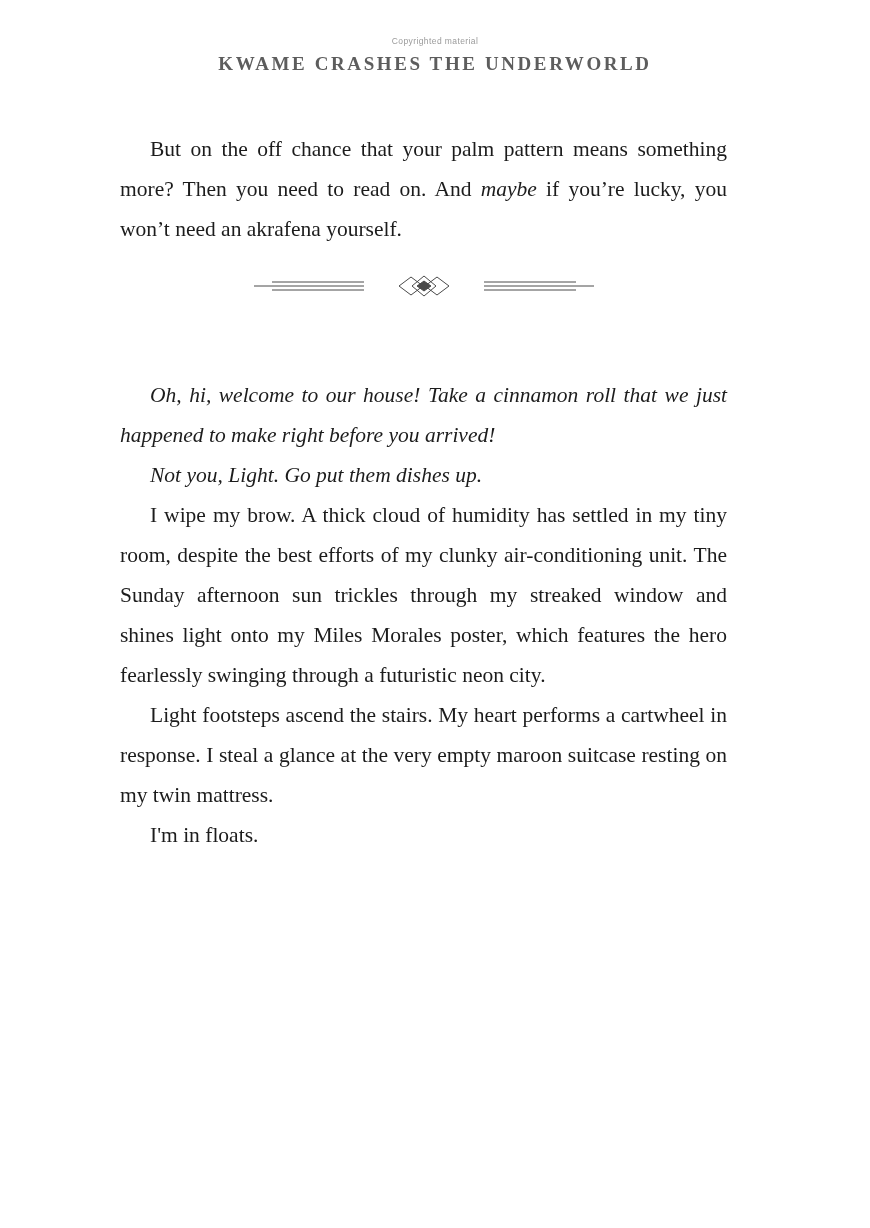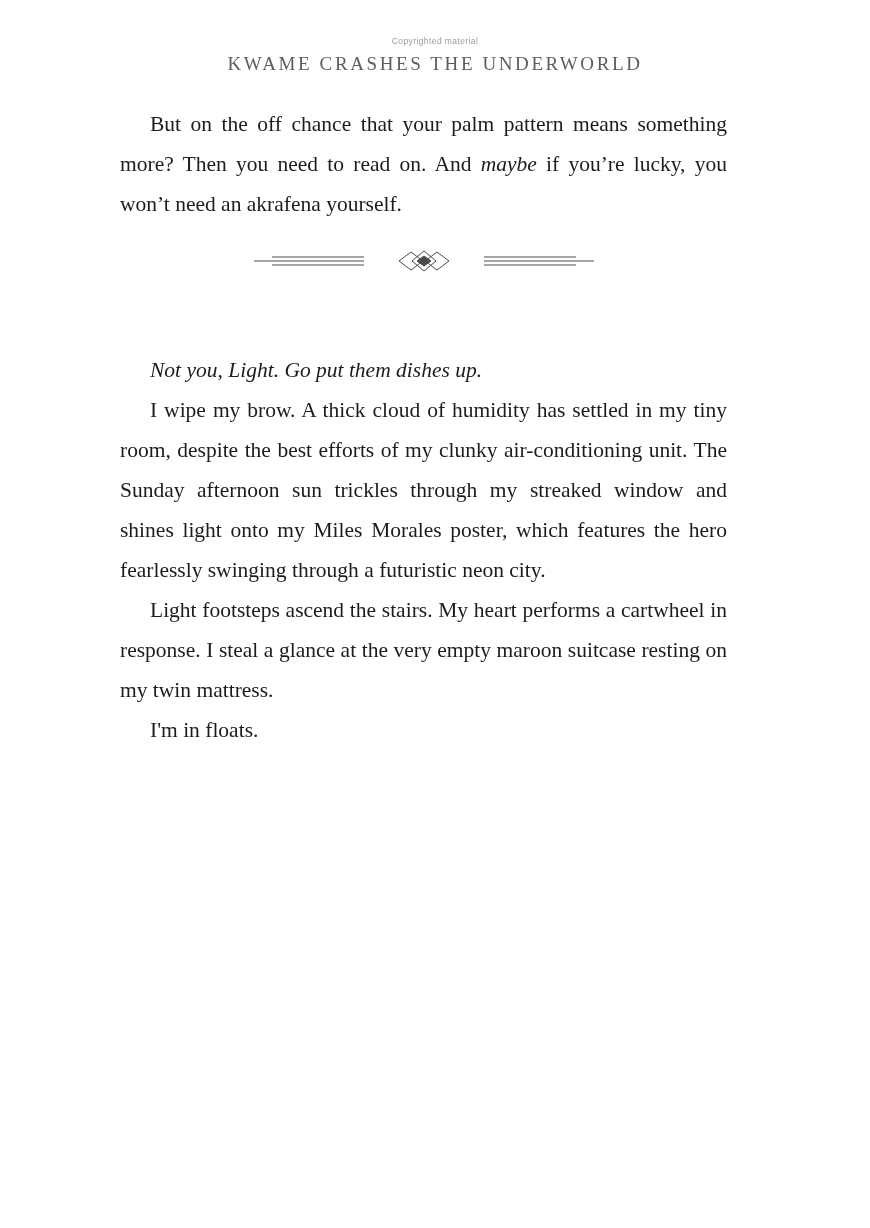--- a/index.html
+++ b/index.html
@@ -39,26 +39,26 @@
   .running-head {
     position: absolute;
     top: 13px;
     left: 0;
     width: 870px;
     text-align: center;
     font-family: "Liberation Serif", serif;
     font-size: 19px;
     letter-spacing: 2.6px;
     color: #5d5d5d;
-    font-weight: 400;
+    font-weight: 700;
   }
   .body-col {
     position: absolute;
     left: 120px;
-    top: 64px;
+    top: 89px;
     width: 607px;
   }
   p.para {
     margin: 0;
     font-size: 21.5px;
     line-height: 40px;
     text-align: justify;
     text-justify: inter-word;
     hyphens: auto;
     -webkit-hyphens: auto;
@@ -122,20 +122,21 @@
           <polygon points="145,15 157,6 169,15 157,24"></polygon>
           <polygon points="158,15 170,5 182,15 170,25"></polygon>
           <polygon points="171,15 183,6 195,15 183,24"></polygon>
           <polygon points="163,15 170,10 177,15 170,20" fill="#4a4a4a"></polygon>
         </g>
       </svg>
     </div>
 
 
 
+    <p class="para indent italic">Oh, hi, welcome to our house! Take a cinnamon roll that we just happened to make right before you arrived!</p>
 
     <p class="para indent italic">Not you, Light. Go put them dishes up.</p>
 
     <p class="para indent">I wipe my brow. A thick cloud of humidity has settled in my tiny room, despite the best efforts of my clunky air-conditioning unit. The Sunday afternoon sun trickles through my streaked window and shines light onto my Miles Morales poster, which features the hero fearlessly swinging through a futuristic neon city.</p>
 
     <p class="para indent">Light footsteps ascend the stairs. My heart performs a cartwheel in response. I steal a glance at the very empty maroon suitcase resting on my twin mattress.</p>
 
     <p class="para indent">I'm in floats.</p>
 
   </div>

